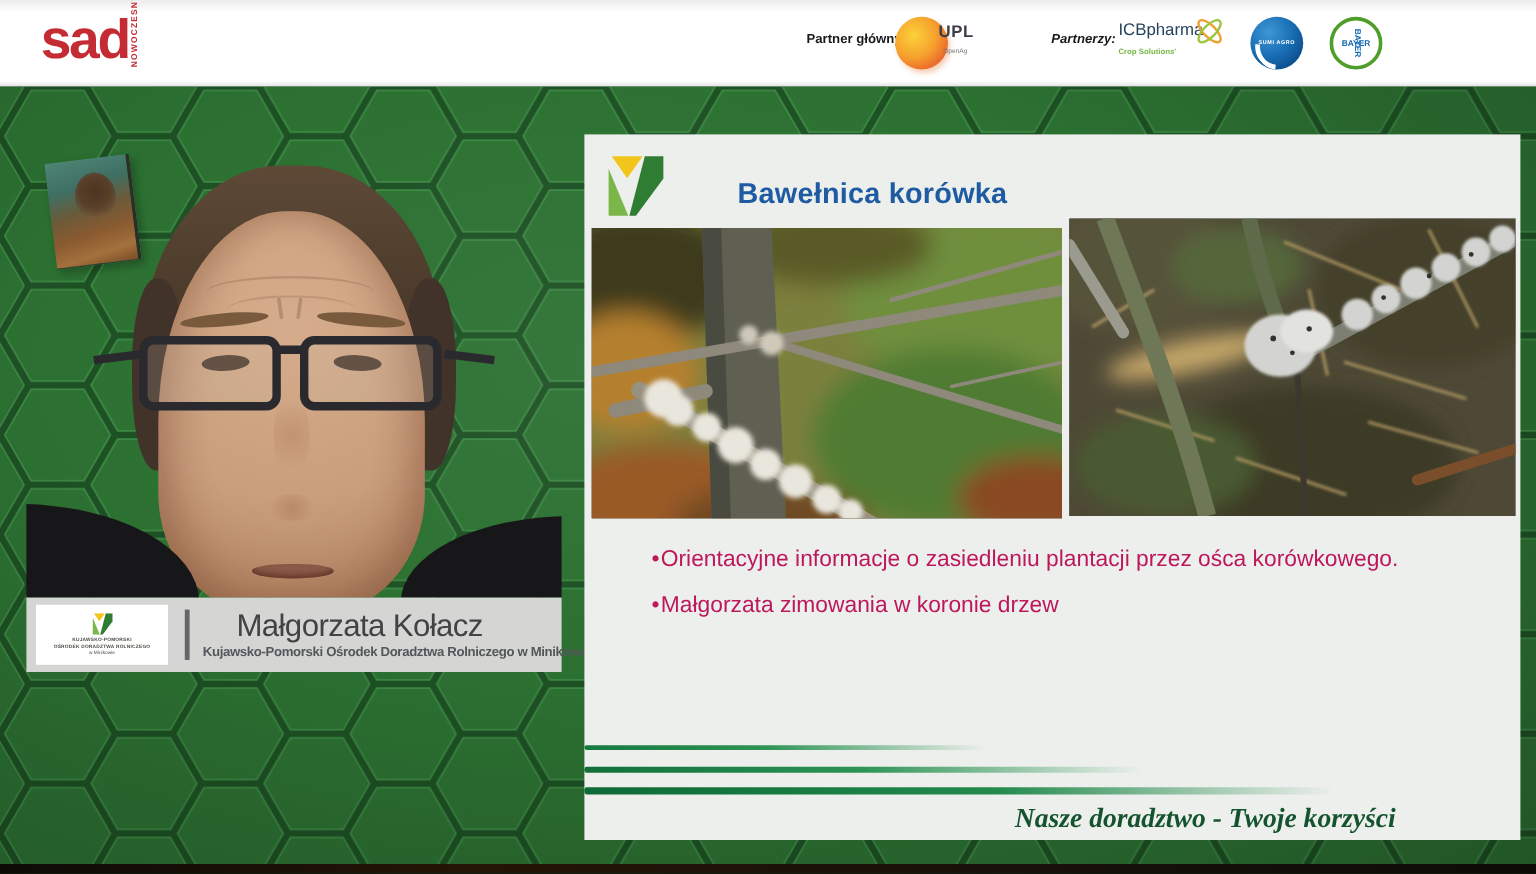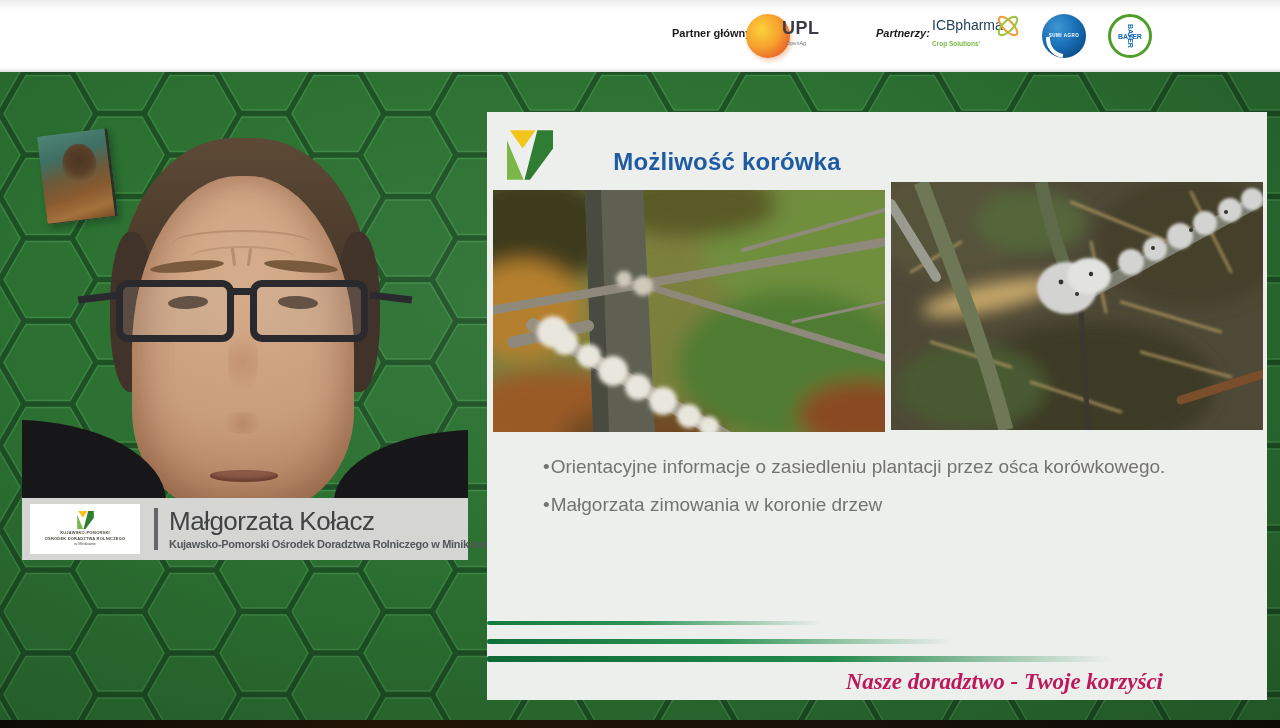--- a/index.html
+++ b/index.html
@@ -12,21 +12,21 @@
   .brand{position:absolute;left:34px;top:8px;display:flex;align-items:flex-start;}
   .brand-word{font-size:46px;line-height:48px;font-weight:bold;color:#c42b33;letter-spacing:-2px;}
   .brand-vert{writing-mode:vertical-rl;transform:rotate(180deg);font-size:7px;font-weight:bold;
     color:#c42b33;letter-spacing:1px;height:46px;margin-left:2px;margin-top:2px;}
   .plabel{position:absolute;font-size:11px;font-weight:bold;color:#1a1a1a;top:27px;}
   .lbl-main{left:672px;} .lbl-partners{left:876px;font-style:italic;}
   .upl{position:absolute;left:746px;top:12px;width:86px;height:48px;}
   .upl-circle{position:absolute;left:0;top:2px;width:44px;height:44px;border-radius:50%;
     background:radial-gradient(circle at 35% 35%,#fbd13a 0%,#f6a22d 45%,#e8562a 85%,#d8432a 100%);
     box-shadow:2px 3px 4px rgba(230,120,50,.35);}
-  .upl-txt{position:absolute;left:36px;top:6px;font-size:18px;font-weight:bold;color:#3c3c46;letter-spacing:.5px;}
+  .upl-txt{position:absolute;left:36px;top:6px;font-size:14px;font-weight:bold;color:#3c3c46;letter-spacing:.5px;}
   .upl-tag{position:absolute;left:40px;top:28px;font-size:5.5px;color:#77777f;}
   .icb{position:absolute;left:932px;top:16px;width:104px;height:44px;}
   .icb-name{font-size:14px;color:#24425c;white-space:nowrap;}
   .icb-name b{font-weight:normal;} .icb-name span{font-weight:normal;}
   .icb-swirl{position:absolute;left:62px;top:-4px;}
   .icb-tag{position:absolute;left:0;top:24px;font-size:6.5px;font-weight:bold;color:#7ab648;}
   .sumi{position:absolute;left:1042px;top:14px;width:44px;height:44px;border-radius:50%;
     background:radial-gradient(circle at 35% 30%,#3f97d4 0%,#1a6fb5 45%,#0b4d8c 80%,#083f76 100%);}
   .sumi-swoosh{position:absolute;left:4px;top:6px;width:30px;height:30px;border-radius:50%;
     border:4px solid transparent;border-left:4px solid #fff;transform:rotate(-38deg);}
@@ -102,47 +102,51 @@
 
   .nameplate{position:absolute;left:0;bottom:0;width:446px;height:62px;background:#d5d6d3;
     display:flex;align-items:center;padding-left:8px;box-sizing:border-box;}
   .badge{width:110px;height:50px;background:#fff;display:flex;flex-direction:column;align-items:center;
     justify-content:center;flex:none;}
   .badge-lines{text-align:center;color:#4a4a42;line-height:1.35;margin-top:1px;}
   .badge-l1,.badge-l2{font-size:4px;font-weight:bold;letter-spacing:.2px;}
   .badge-l3{font-size:4px;}
   .plate-div{width:4px;height:42px;background:#64666a;margin:0 11px 0 14px;flex:none;}
   .plate-text{display:flex;flex-direction:column;justify-content:center;min-width:0;}
-  .speaker-name{font-size:26px;color:#404243;letter-spacing:-.5px;line-height:1.05;white-space:nowrap;}
+  .speaker-name{font-size:26px;color:#404243;letter-spacing:-.5px;line-height:1.05;white-space:nowrap;margin-left:28px;}
   .speaker-org{font-size:11px;font-weight:bold;color:#53565a;letter-spacing:-.3px;margin-top:3px;white-space:nowrap;}
 
   
   .slide{position:absolute;left:487px;top:40px;width:780px;height:588px;background:#edefec;z-index:2;}
   .slide-logo{position:absolute;left:20px;top:18px;}
   .slide-title{position:absolute;left:0;top:36px;width:480px;text-align:center;
     font-size:24px;font-weight:bold;color:#1e5ba2;letter-spacing:.2px;}
   .photo{position:absolute;overflow:hidden;background:#555;}
   .photo-left{left:6px;top:78px;width:392px;height:242px;}
   .photo-right{left:404px;top:70px;width:372px;height:248px;}
-  .bullets{position:absolute;left:56px;top:344px;width:710px;color:#737373;}
+  .bullets{position:absolute;left:56px;top:344px;width:710px;color:#be185d;}
   .bullet-line{font-size:19px;line-height:1.2;margin-bottom:15px;white-space:nowrap;}
   .bullet-dot{margin-right:1px;}
   .gline{position:absolute;left:0;border-radius:2px;}
   .gline1{top:509px;height:4px;width:335px;background:linear-gradient(90deg,#157a3e 0%,#2d9455 45%,rgba(45,148,85,0) 100%);}
   .gline2{top:527px;height:5px;width:465px;background:linear-gradient(90deg,#11703a 0%,#2d9455 50%,rgba(45,148,85,0) 100%);}
   .gline3{top:544px;height:6px;width:625px;background:linear-gradient(90deg,#0e6a37 0%,#238a4c 55%,rgba(35,138,76,0) 100%);}
   .slogan{position:absolute;right:104px;bottom:5px;font-family:"Liberation Serif",serif;
-    font-style:italic;font-weight:bold;font-size:23px;color:#be185d;white-space:nowrap;}
+    font-style:italic;font-weight:bold;font-size:23px;color:#14532d;white-space:nowrap;}
 </style>
 </head>
 <body>
 
 <div class="screen">
 
   <div class="topbar">
+    <div class="brand">
+      <span class="brand-word">sad</span>
+      <span class="brand-vert">NOWOCZESNY</span>
+    </div>
     <span class="plabel lbl-main">Partner główny:</span>
     <div class="upl">
       <span class="upl-circle"></span>
       <span class="upl-txt">UPL</span>
       <span class="upl-tag">OpenAg</span>
     </div>
     <span class="plabel lbl-partners">Partnerzy:</span>
     <div class="icb">
       <span class="icb-name"><b>ICB</b><span>pharma</span></span>
       <span class="icb-swirl">
@@ -231,21 +235,21 @@
     </div>
 
     <div class="slide">
       <div class="slide-logo">
         <svg width="46" height="50" viewBox="0 0 100 108">
           <polygon points="6,0 62,0 34,40" fill="#f2c51d"></polygon>
           <polygon points="66,0 100,0 100,40 50,108 38,108" fill="#2e7d32"></polygon>
           <polygon points="0,22 36,108 0,108" fill="#7ab648"></polygon>
         </svg>
       </div>
-      <div class="slide-title">Możliwość korówka</div>
+      <div class="slide-title">Bawełnica korówka</div>
 
       <div class="photo photo-left" role="img" aria-label="Kolonie bawełnicy korówki na gałęziach jabłoni">
         <svg width="392" height="242" viewBox="0 0 392 242">
           <defs>
               <filter id="b1" x="-40%" y="-40%" width="180%" height="180%">
                 <feGaussianBlur stdDeviation="10"></feGaussianBlur>
               </filter>
                 <filter id="b2" x="-40%" y="-40%" width="180%" height="180%">
                 <feGaussianBlur stdDeviation="2"></feGaussianBlur>
               </filter>

